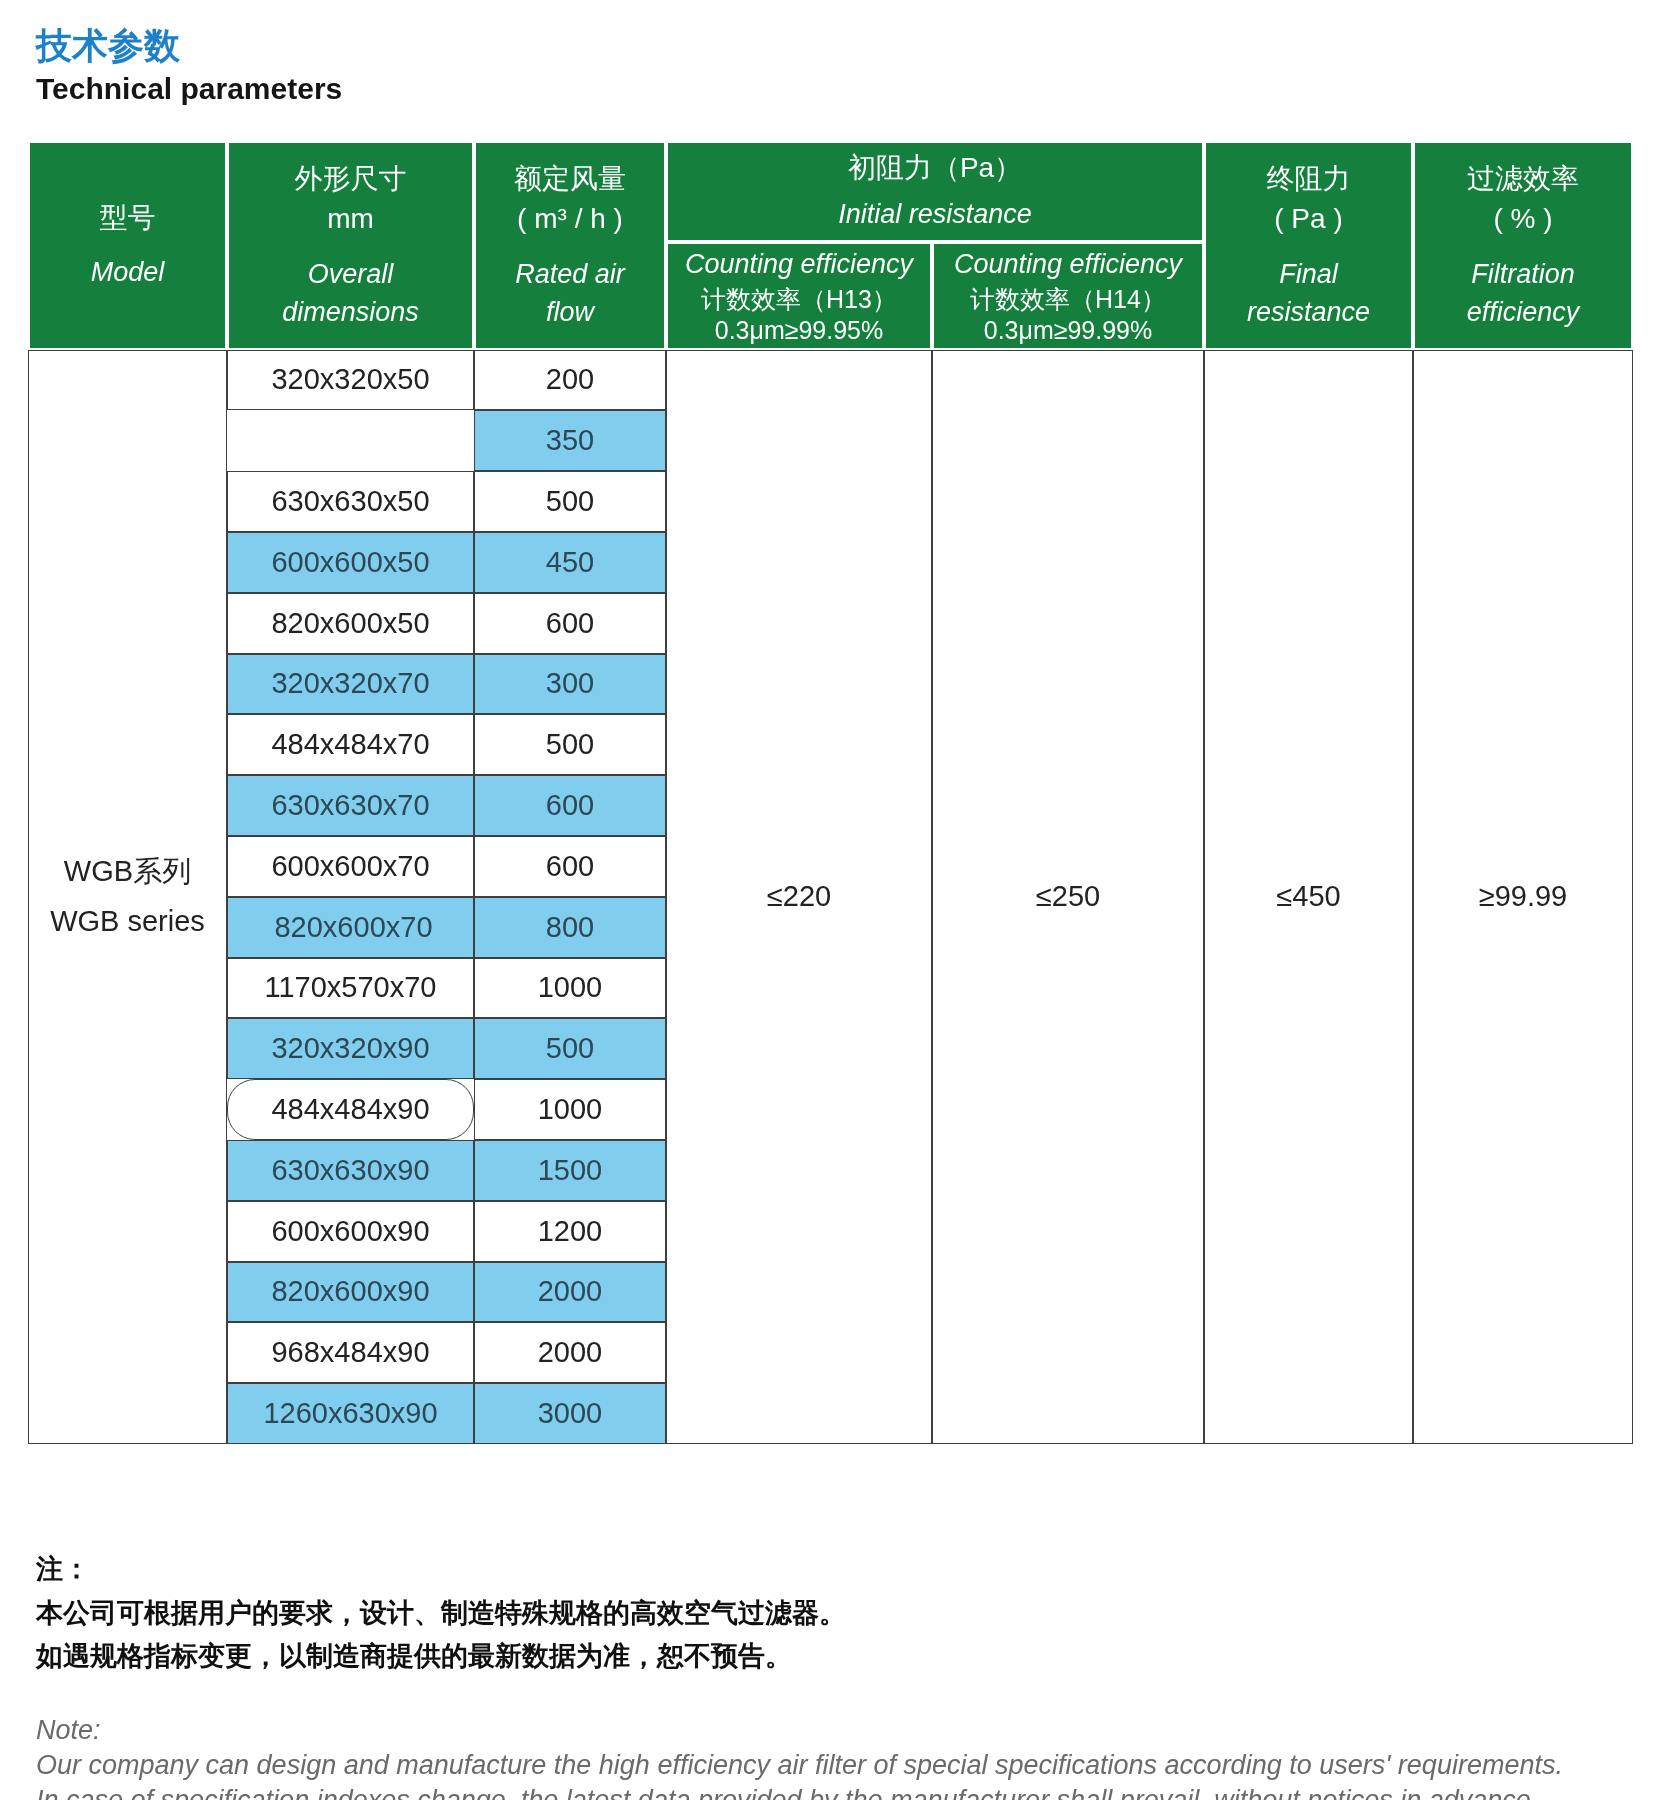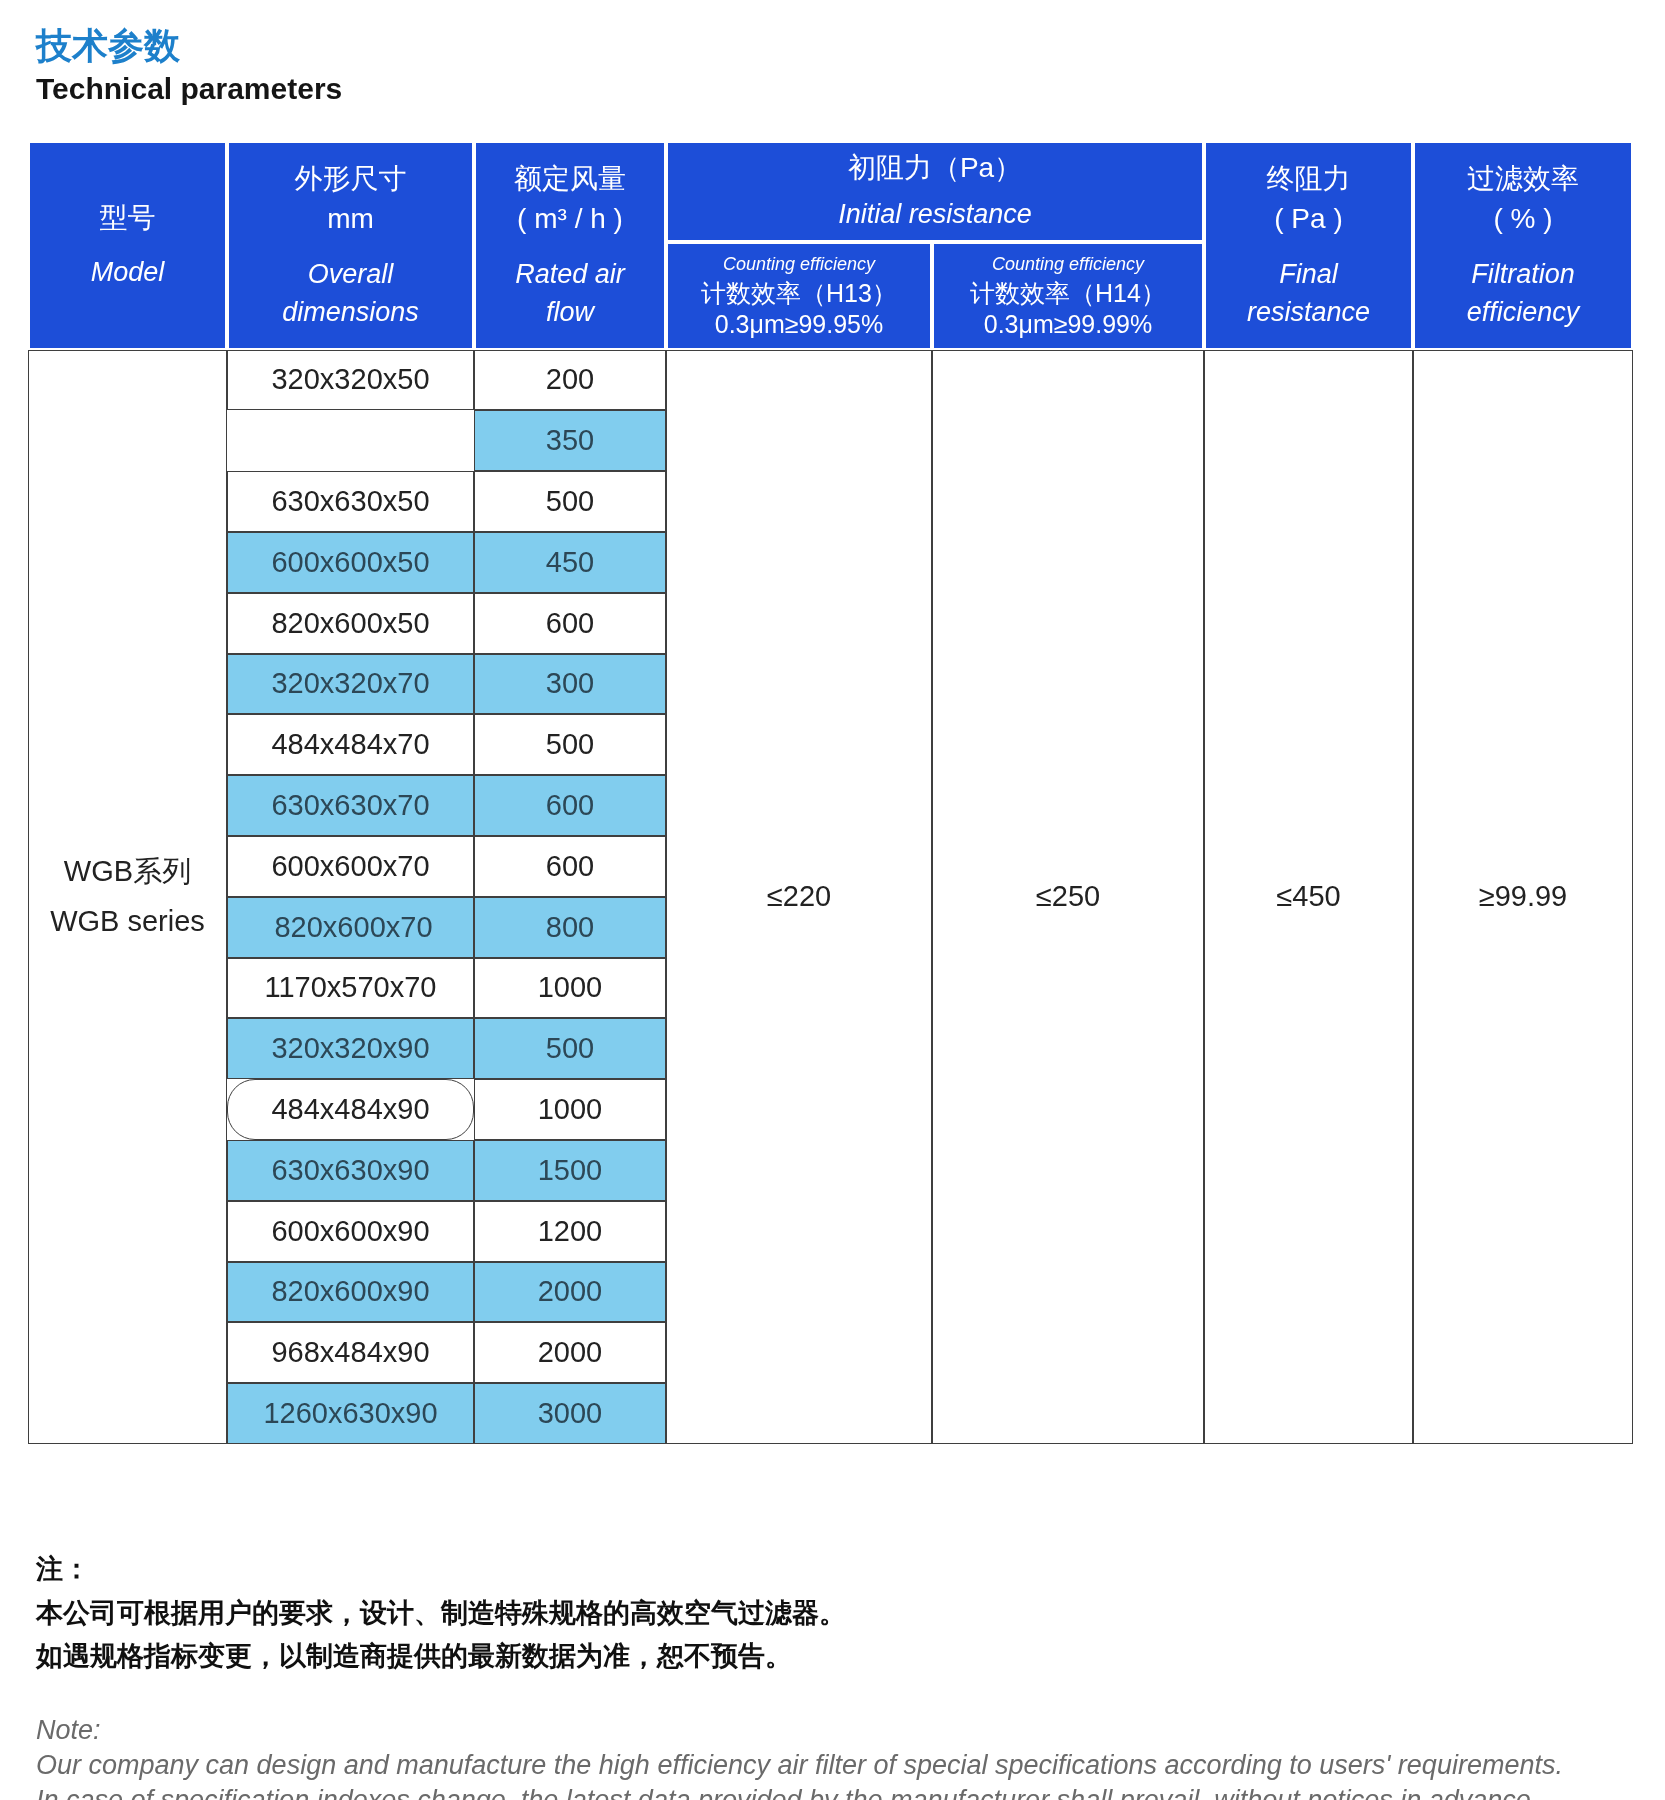--- a/index.html
+++ b/index.html
@@ -13,36 +13,36 @@
   .title-en{font-size:30px;font-weight:bold;color:#151515;margin-top:6px;line-height:1.1;}
 
   .tbl{
     margin:36px 0 0 28px;
     width:1605px;
     display:grid;
     grid-template-columns:199px 247px 192px 266px 272px 209px 220px;
     grid-template-rows:101px 108px repeat(18,60.8px);
   }
   .hcell{
-    background:#1d4ed8;color:#ffffff;border:2px solid #ffffff;
+    background:#15803d;color:#ffffff;border:2px solid #ffffff;
     display:flex;flex-direction:column;align-items:center;justify-content:center;
     text-align:left;
   }
   .hcell .zh{font-size:28px;line-height:1.45;}
   .hcell .en{font-size:27px;font-style:italic;line-height:1.4;}
   .hcell .gap-top{margin-top:16px;}
   .h-model{grid-area:1/1/3/2;}
   .h-dim{grid-area:1/2/3/3;}
   .h-flow{grid-area:1/3/3/4;}
   .h-init{grid-area:1/4/2/6;}
   .h-h13{grid-area:2/4/3/5;}
   .h-h14{grid-area:2/5/3/6;}
   .h-final{grid-area:1/6/3/7;}
   .h-filt{grid-area:1/7/3/8;}
-  .h-sub .en{font-size:18px;}
+  .h-sub .en{font-size:27px;}
   .h-sub .zh{font-size:25px;line-height:1.25;}
   .h-sub .spec{font-size:25px;line-height:1.2;}
 
   .bcell{
     background:#ffffff;border:1px solid #3f3f3f;
     display:flex;align-items:center;justify-content:center;
     font-size:29px;color:#222222;text-align:center;
   }
   .bcell.alt{background:#81cdee;color:#2c4756;}
   .model-cell{flex-direction:column;line-height:1.7;font-size:29px;}

